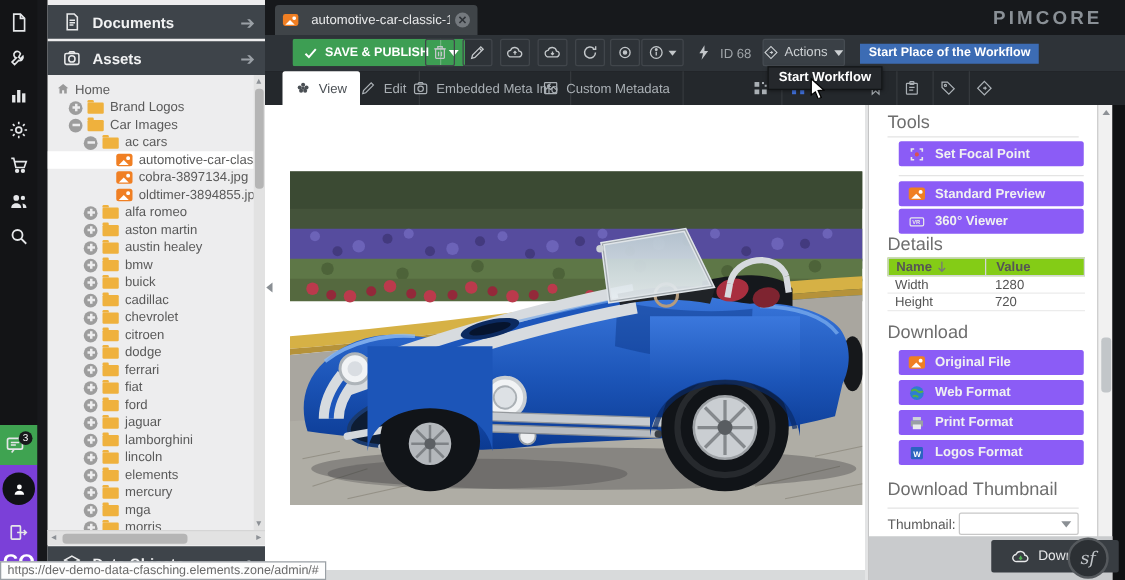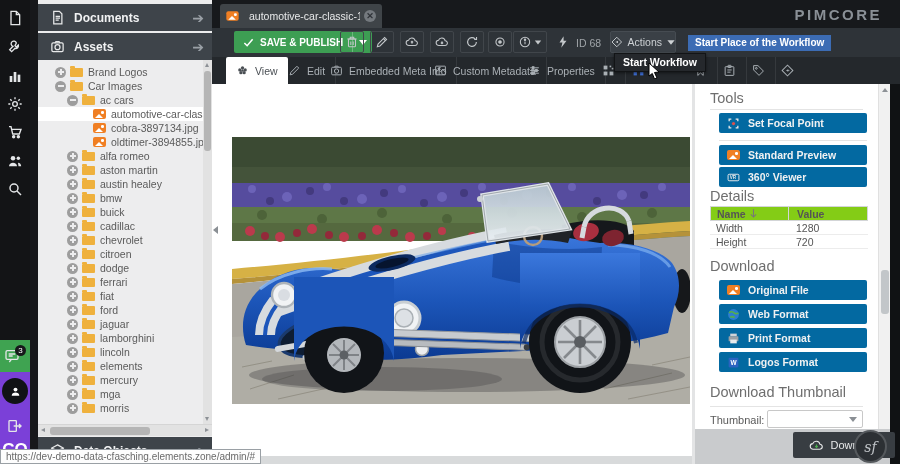--- a/index.html
+++ b/index.html
@@ -95,21 +95,21 @@
   #collapse-arrow { position:absolute; left:1px; top:142px; width:0; height:0;
           border-top:4px solid transparent; border-bottom:4px solid transparent; border-right:5px solid #8a8f94; }
   #photo { position:absolute; left:20px; top:53px; width:458px; height:267px; }
   #main-bottom { left:212px; top:456px; width:480px; height:8px; background:#d8dadb; }
   #splitter { left:692px; top:84px; width:3px; height:380px; background:#e3e4e5; }
 
   
   #rightpanel { left:695px; top:84px; width:183px; height:380px; background:#ffffff; }
   .rp-h { position:absolute; left:15px; color:#6e6e6e; font-size:14.5px; }
   .rp-hr { position:absolute; left:15px; width:153px; border-top:1px solid #e4e4e4; }
-  .rp-btn { position:absolute; left:24px; width:148px; height:20px; background:#0369a1; border-radius:2px;
+  .rp-btn { position:absolute; left:24px; width:148px; height:20px; background:#8b5cf6; border-radius:2px;
           display:flex; align-items:center; color:#f0f1f2; font-size:10.5px; font-weight:bold; padding:0 8px; gap:8px; }
   .rp-btn svg { width:13px; height:13px; min-width:13px; }
   .rp-btn .iico { transform:scale(1.0); margin-right:0; }
   #dt-table { position:absolute; left:15px; top:122px; width:158px; font-size:10.5px; color:#555; }
   .dt-hrow { display:flex; background:#84cc16; border:1px solid #d3d5d7; height:15px; align-items:center; font-weight:bold; }
   .dt-row { display:flex; height:14px; align-items:center; border-bottom:1px solid #ececec; }
   .dt-c1 { width:78px; padding-left:6px; border-right:1px solid #d3d5d7; height:100%; display:flex; align-items:center; gap:4px; }
   .dt-row .dt-c1 { border-right:none; }
   .dt-c2 { padding-left:8px; }
   #thumb-label { position:absolute; left:15px; top:330px; font-size:11px; color:#5a5a5a; }
@@ -228,20 +228,26 @@
       <svg viewBox="0 0 24 24" fill="none" stroke="#e8e9ea" stroke-width="2">
           <rect x="3" y="6" width="18" height="14" rx="2"></rect>
           <circle cx="12" cy="13" r="4"></circle>
           <path d="M8 6l1.5-2h5L16 6"></path>
         </svg>
       <span class="ph-title">Assets</span>
       <span class="ph-arrow">➔</span>
     </div>
 
     <div id="tree">
+      <div class="trow l0">
+          <span class="hicon"><svg width="11" height="10" viewBox="0 0 24 24" fill="#999">
+              <path d="M12 3l10 8h-3v10h-5v-6h-4v6H5V11H2z"></path>
+            </svg></span>
+          <span>Home</span>
+        </div>
       <div class="trow l1">
           <span class="exp plus"></span>
           <span class="fico"></span>
           <span>Brand Logos</span>
         </div>
       <div class="trow l1">
           <span class="exp minus"></span>
           <span class="fico"></span>
           <span>Car Images</span>
         </div>
@@ -488,29 +494,20 @@
         </svg>
         <span>Embedded Meta Info</span>
       </span>
     <span class="etab" style="left:212px">
         <svg viewBox="0 0 24 24" fill="none" stroke="currentColor" stroke-width="1.8">
           <rect x="3" y="4" width="18" height="16" rx="1"></rect>
           <path d="M3 15l5-4 4 3 4-4 5 5"></path>
           <circle cx="9" cy="8.5" r="1.4" fill="currentColor"></circle>
         </svg>
         <span>Custom Metadata</span>
-      </span>
-    <span class="etab" style="left:306px">
-        <svg viewBox="0 0 24 24" fill="none" stroke="currentColor" stroke-width="1.8">
-          <path d="M4 7h16M4 12h16M4 17h16"></path>
-          <rect x="8" y="5" width="3" height="4" fill="currentColor"></rect>
-          <rect x="14" y="10" width="3" height="4" fill="currentColor"></rect>
-          <rect x="7" y="15" width="3" height="4" fill="currentColor"></rect>
-        </svg>
-        <span>Properties</span>
       </span>
     <span class="etab" style="left:380px">
         <svg viewBox="0 0 24 24" fill="currentColor">
           <rect x="3" y="3" width="7" height="7"></rect>
           <rect x="3" y="14" width="7" height="7"></rect>
           <rect x="14" y="14" width="7" height="7"></rect>
           <rect x="14" y="3" width="3" height="3"></rect>
           <rect x="18" y="7" width="3" height="3"></rect>
         </svg>
       </span>

